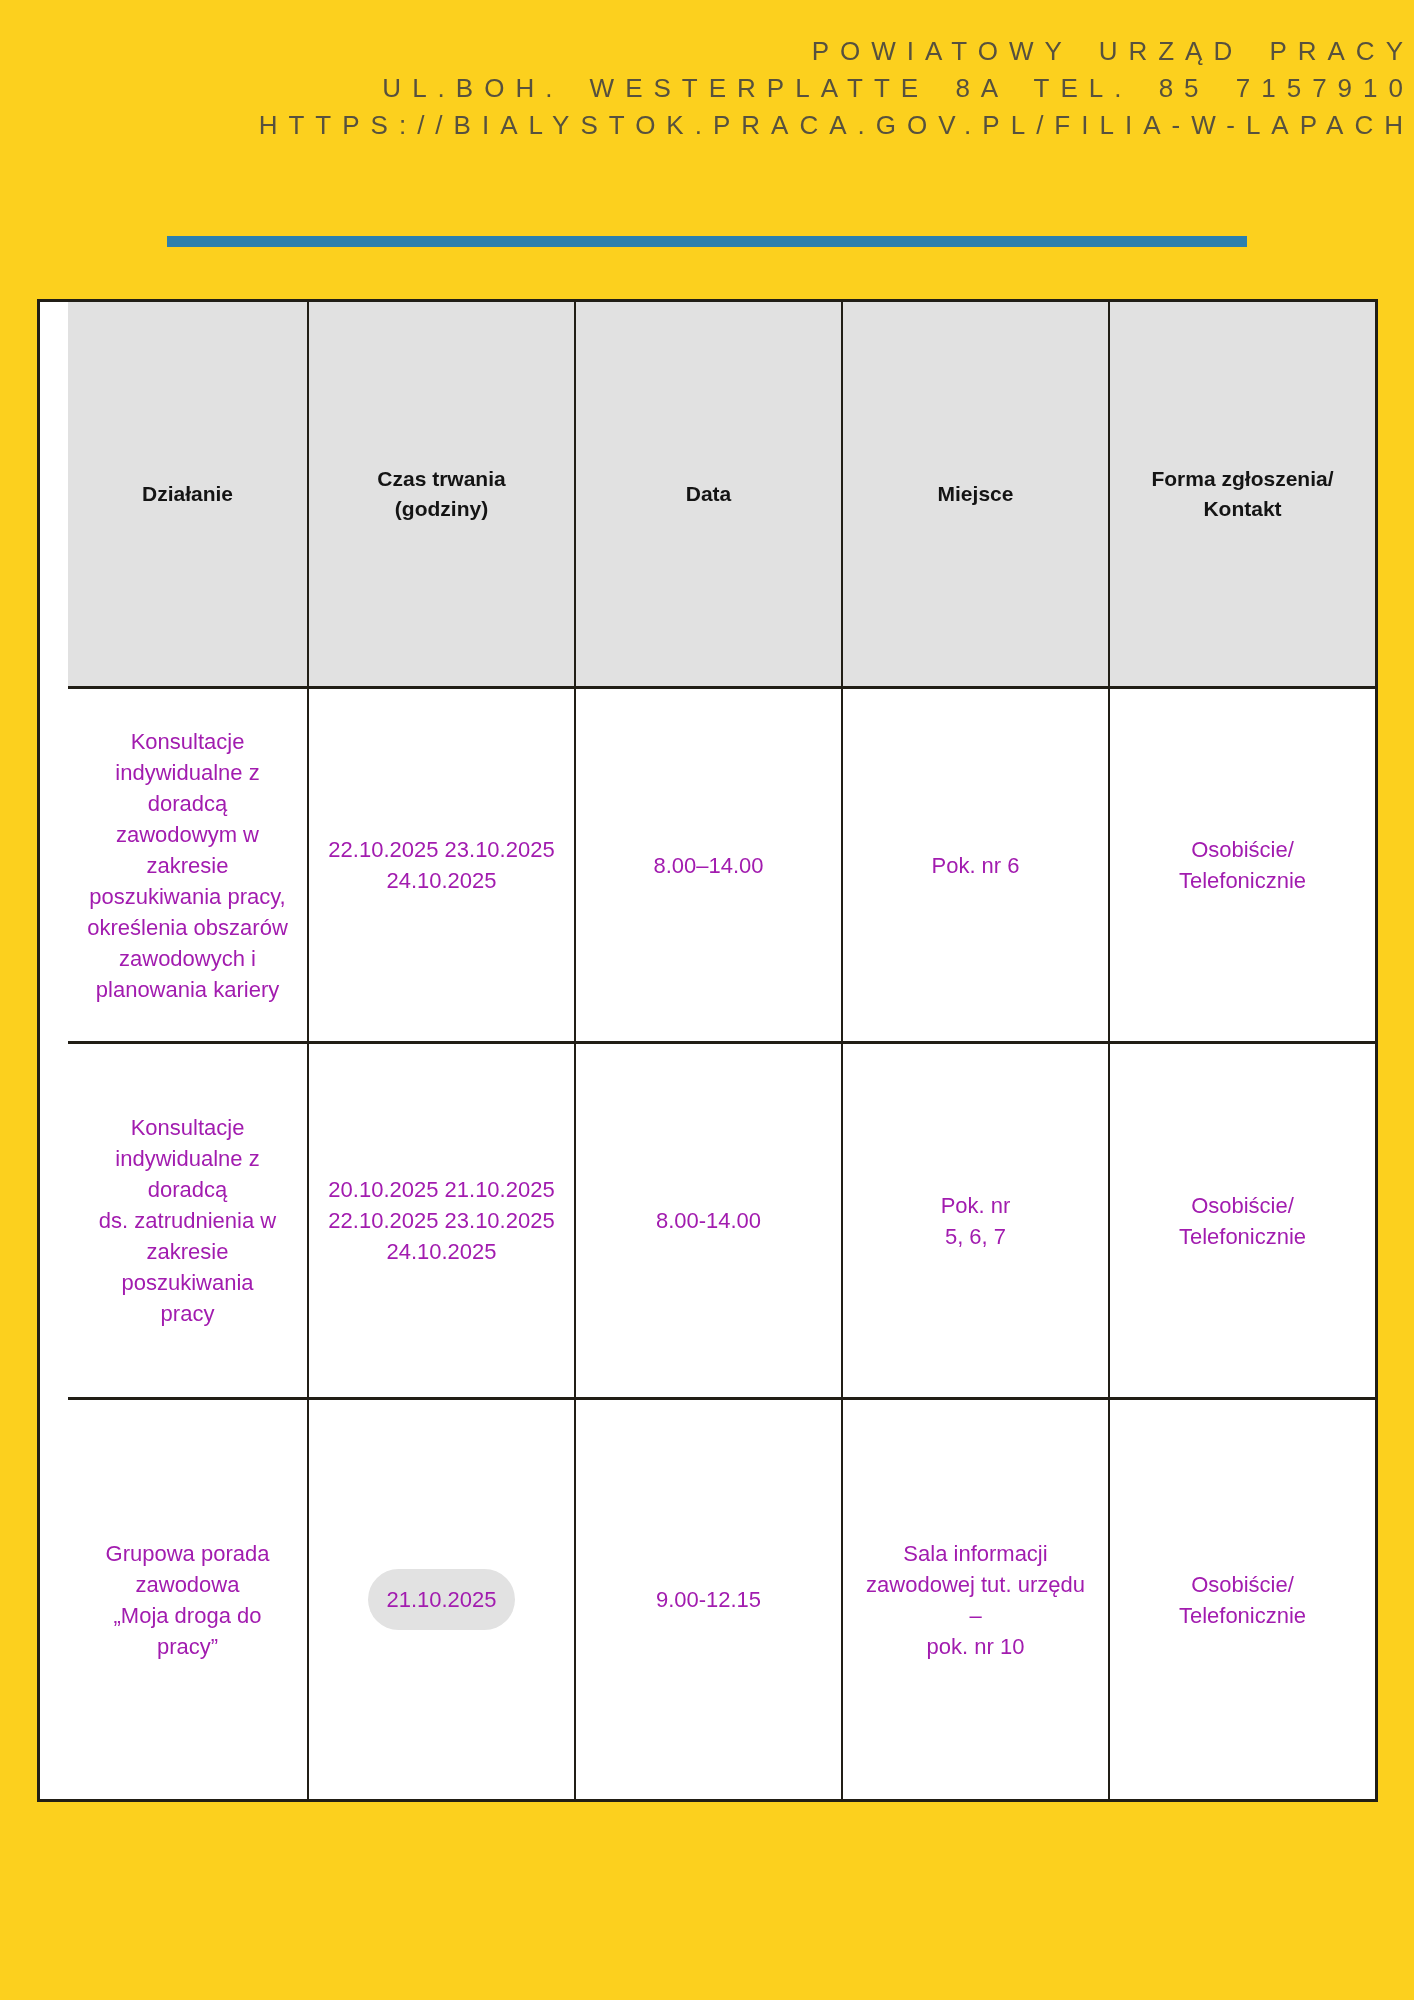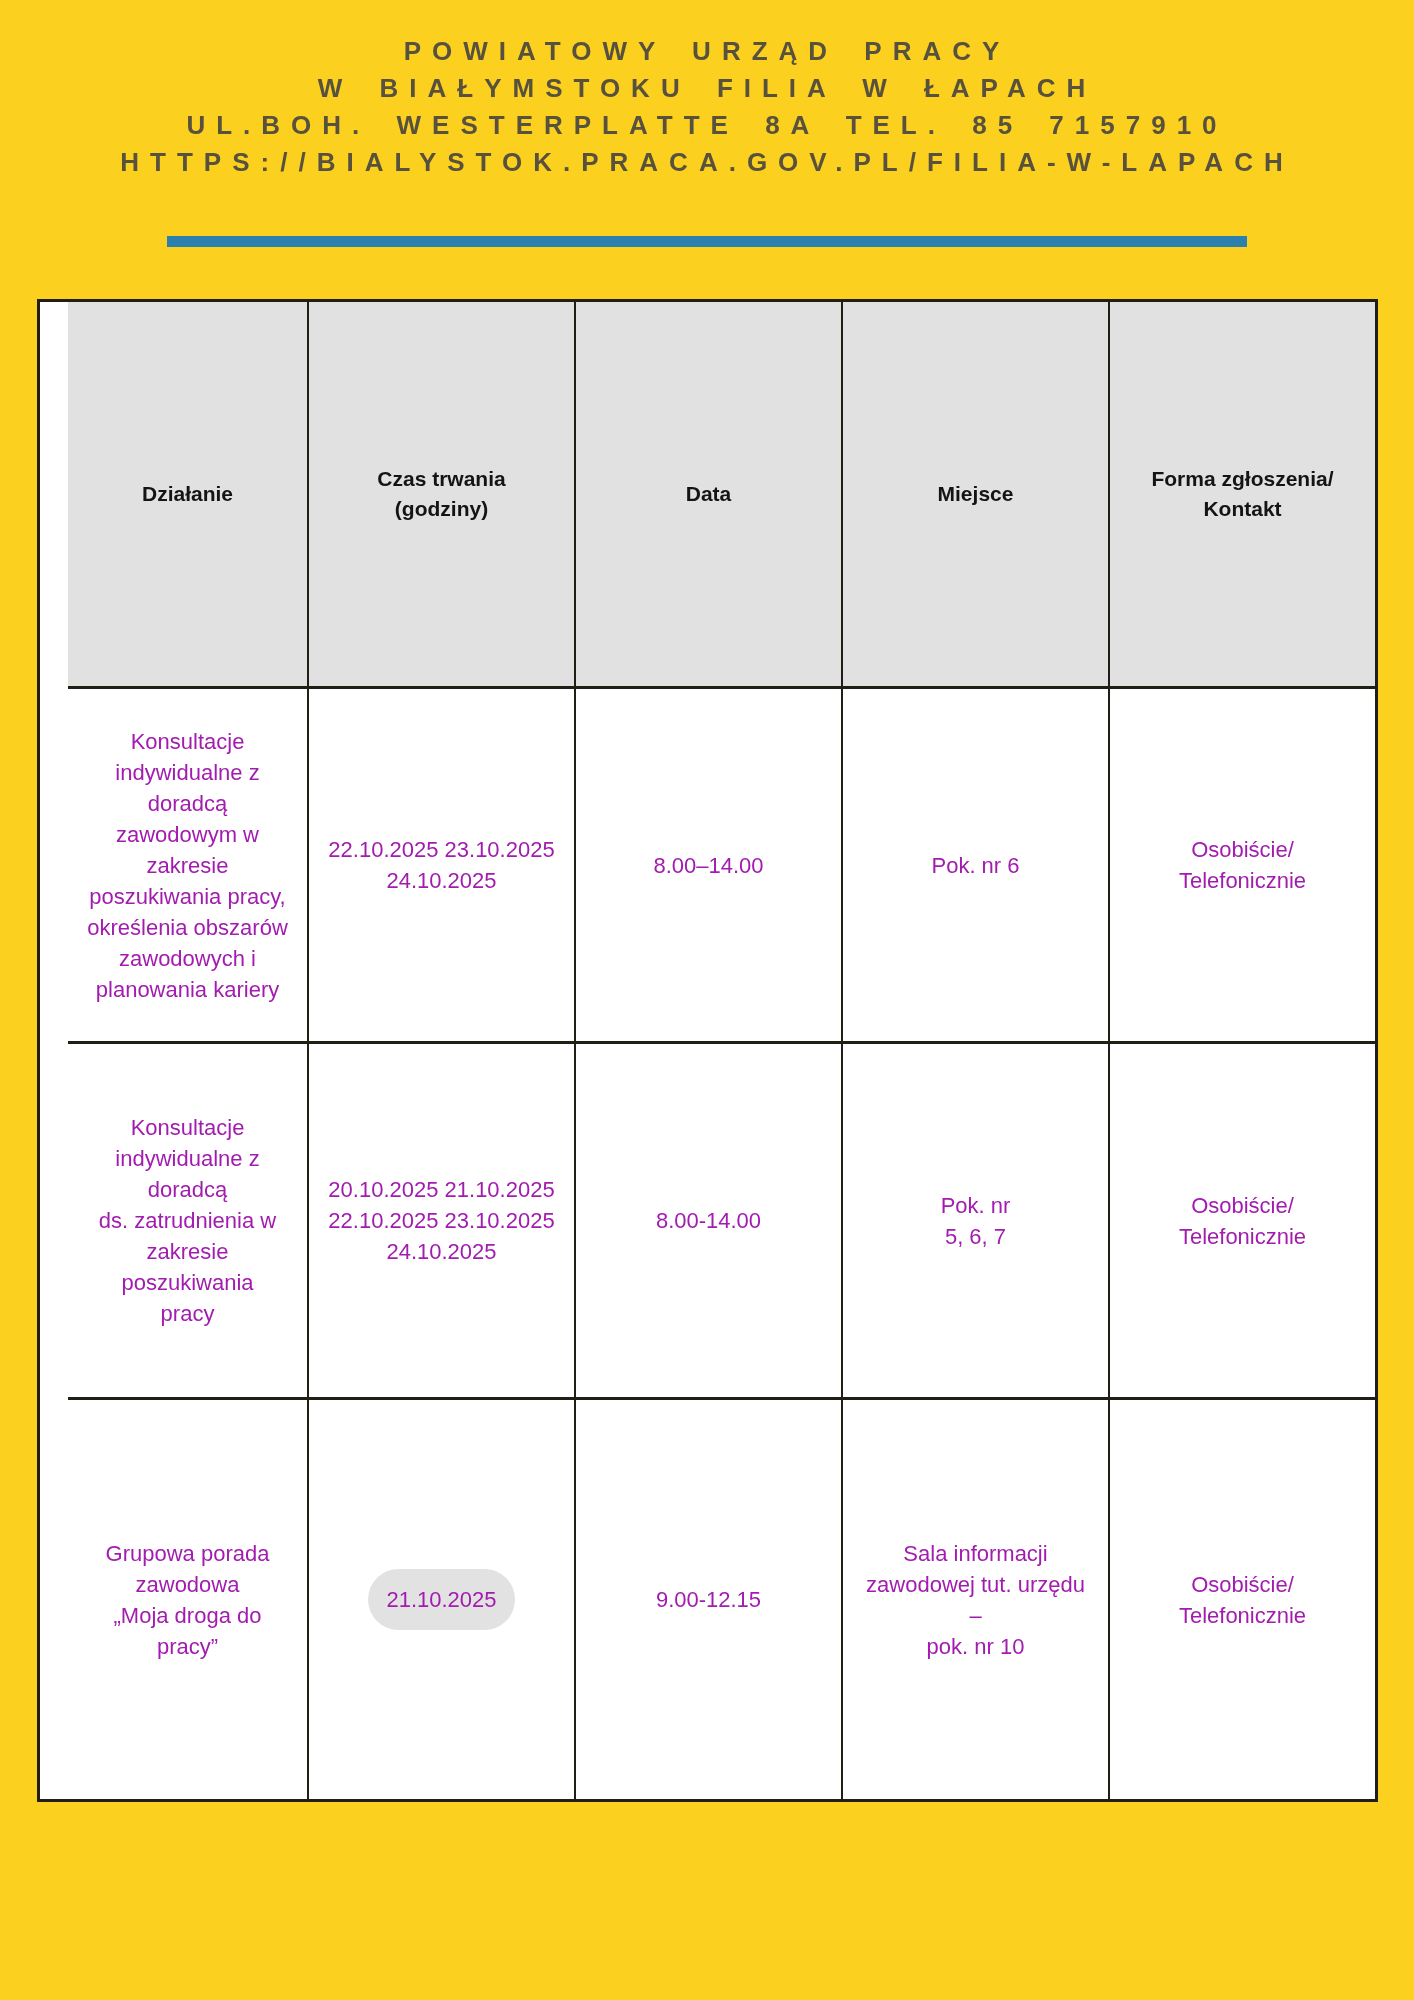--- a/index.html
+++ b/index.html
@@ -8,23 +8,23 @@
     background: #fcd01e;
     position: relative;
     font-family: "Liberation Sans", "DejaVu Sans", sans-serif;
     overflow: hidden;
   }
 
   
   .header-block {
     position: absolute;
     top: 33px; left: 0; width: 1414px;
-    text-align: center;
+    text-align: right;
     color: #57513e;
-    font-weight: 700;
+    font-weight: 400;
     font-size: 26px;
     line-height: 37px;
     letter-spacing: 11px;
     word-spacing: 8px;
   }
   .header-line { white-space: nowrap; }
 
   
   .divider-bar {
     position: absolute;
@@ -74,21 +74,20 @@
     border-radius: 32px;
     padding: 15px 18px;
     white-space: pre-line;
   }
 </style>
 </head>
 <body>
 
 <div class="header-block">
   <div class="header-line">POWIATOWY URZĄD PRACY</div>
-  <div class="header-line">W BIAŁYMSTOKU FILIA W ŁAPACH</div>
   <div class="header-line">UL.BOH. WESTERPLATTE 8A TEL. 85 7157910</div>
   <div class="header-line">HTTPS://BIALYSTOK.PRACA.GOV.PL/FILIA-W-LAPACH</div>
 </div>
 
 <div class="divider-bar"></div>
 
 <div class="schedule-table">
 
   <div class="cell header-cell first-col">Działanie</div>
   <div class="cell header-cell">Czas trwania

